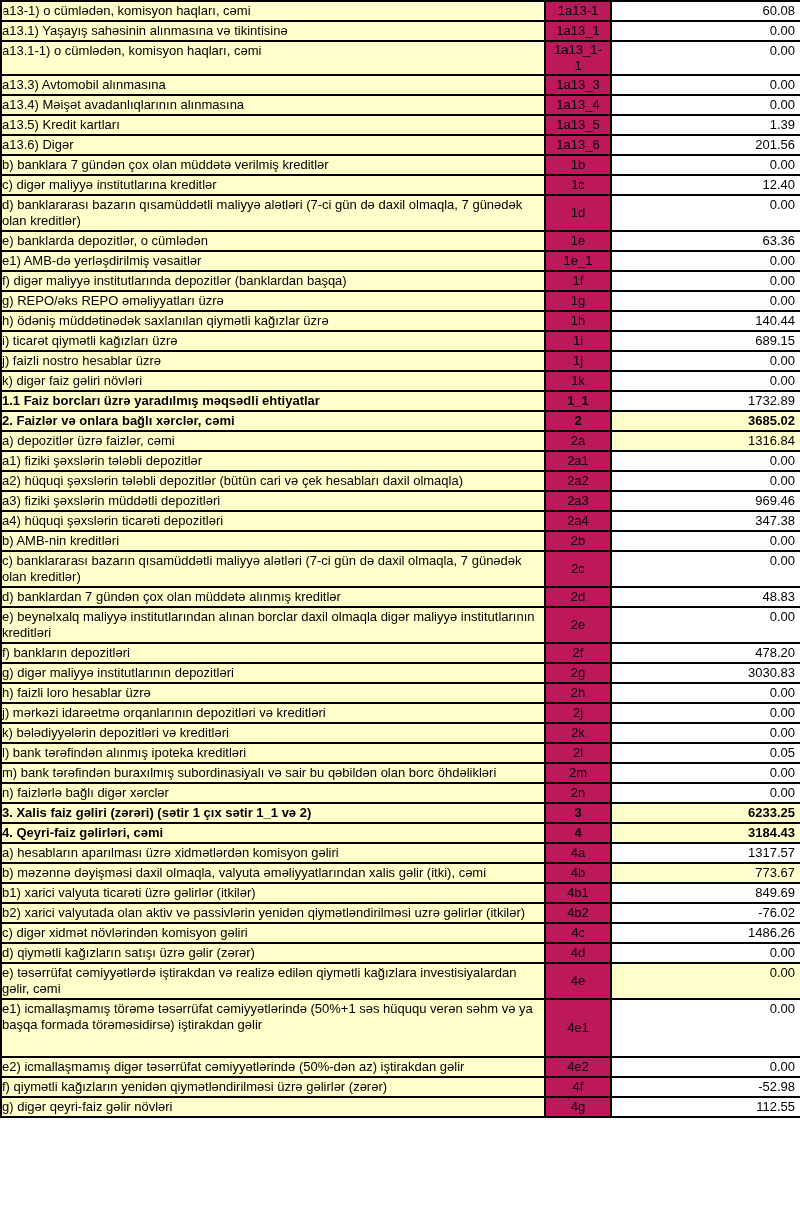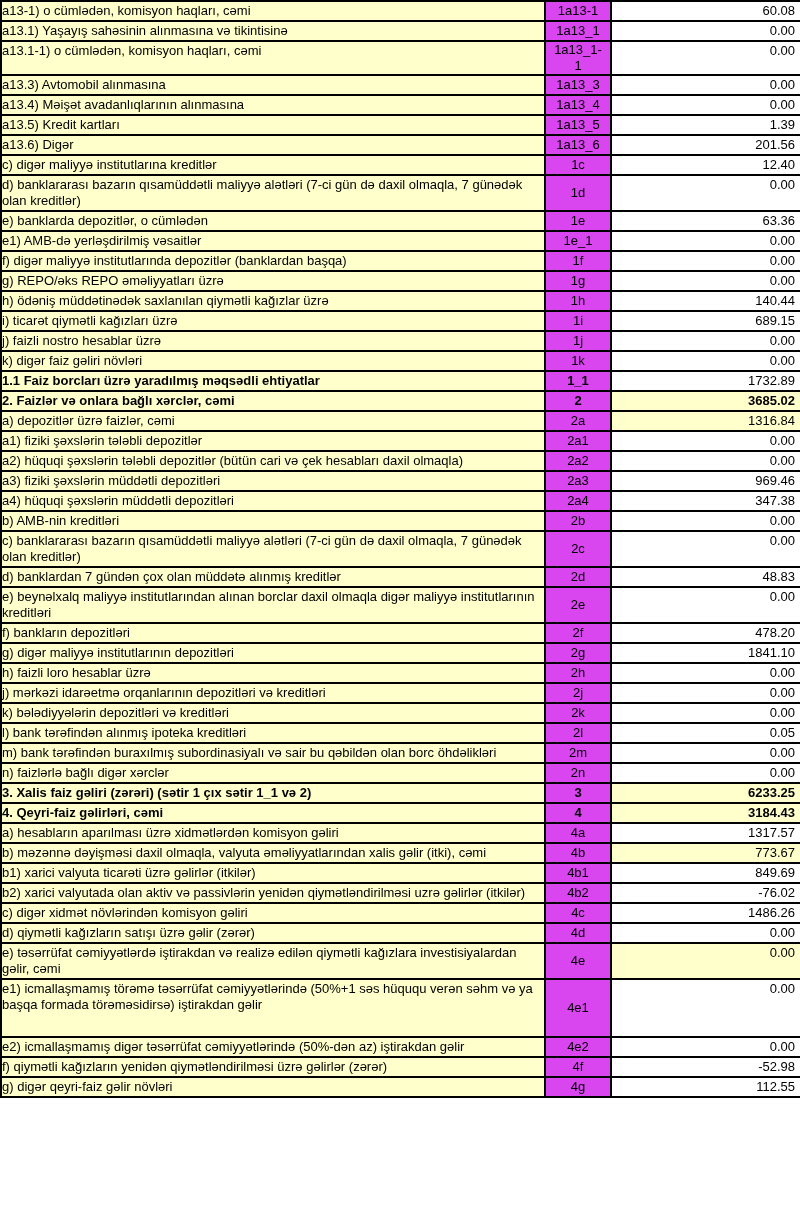--- a/index.html
+++ b/index.html
@@ -19,38 +19,38 @@
     line-height: 16px;
     overflow: hidden;
     word-wrap: break-word;
   }
   td.c-label {
     background: #FFFFCC;
     vertical-align: top;
     padding: 1px 4px 1px 0;
   }
   td.c-code {
-    background: #d946ef;
+    background: #be185d;
     text-align: center;
     vertical-align: middle;
     padding: 0 6px;
     margin-top: 10px;
   }
   td.c-value {
     text-align: right;
     vertical-align: top;
     padding: 1px 5px 1px 2px;
   }
   td.c-value.vw { background: #FFFFFF; }
-  td.c-value.vy { background: #FFFFCC; }
+  td.c-value.vy { background: #FFFFCC; border-radius: 9px; }
   tr.bold td.c-label, tr.bold td.c-code { font-weight: bold; }
   td.c-value.vbold { font-weight: bold; }
   .ind0 { padding-left: 3px; margin-left: 40px; }
   .ind1 { padding-left: 10px; }
-  .ind2 { padding-left: 20px; }
+  .ind2 { padding-left: 20px; border-radius: 10px; }
   .ind3 { padding-left: 33px; }
   tr.tall td { height: 54px; }
 </style>
 </head>
 <body>
 
 <table class="report">
   <colgroup>
     <col style="width:544px">
     <col style="width:66px">
@@ -94,20 +94,25 @@
     <td class="c-value vw">1.39</td>
   </tr>
 
   <tr>
     <td class="c-label ind3">a13.6) Digər</td>
     <td class="c-code">1a13_6</td>
     <td class="c-value vw">201.56</td>
   </tr>
 
 
+  <tr>
+    <td class="c-label ind1">b) banklara 7 gündən çox olan müddətə verilmiş kreditlər</td>
+    <td class="c-code">1b</td>
+    <td class="c-value vw">0.00</td>
+  </tr>
 
   <tr>
     <td class="c-label ind1">c) digər maliyyə institutlarına kreditlər</td>
     <td class="c-code">1c</td>
     <td class="c-value vw">12.40</td>
   </tr>
 
   <tr>
     <td class="c-label ind1">d) banklararası bazarın qısamüddətli maliyyə alətləri (7-ci gün də daxil olmaqla, 7 günədək olan kreditlər)</td>
     <td class="c-code">1d</td>
@@ -192,21 +197,21 @@
     <td class="c-value vw">0.00</td>
   </tr>
 
   <tr>
     <td class="c-label ind3">a3) fiziki şəxslərin müddətli depozitləri</td>
     <td class="c-code">2a3</td>
     <td class="c-value vw">969.46</td>
   </tr>
 
   <tr>
-    <td class="c-label ind3">a4) hüquqi şəxslərin müddətli depozitləri</td>
+    <td class="c-label ind3">a4) hüquqi şəxslərin ticarəti depozitləri</td>
     <td class="c-code">2a4</td>
     <td class="c-value vw">347.38</td>
   </tr>
 
   <tr>
     <td class="c-label ind1">b) AMB-nin kreditləri</td>
     <td class="c-code">2b</td>
     <td class="c-value vw">0.00</td>
   </tr>
 
@@ -230,21 +235,21 @@
 
   <tr>
     <td class="c-label ind1">f) bankların depozitləri</td>
     <td class="c-code">2f</td>
     <td class="c-value vw">478.20</td>
   </tr>
 
   <tr>
     <td class="c-label ind1">g) digər maliyyə institutlarının depozitləri</td>
     <td class="c-code">2g</td>
-    <td class="c-value vw">1841.10</td>
+    <td class="c-value vw">3030.83</td>
   </tr>
 
   <tr>
     <td class="c-label ind1">h) faizli loro hesablar üzrə</td>
     <td class="c-code">2h</td>
     <td class="c-value vw">0.00</td>
   </tr>
 
 
   <tr>

